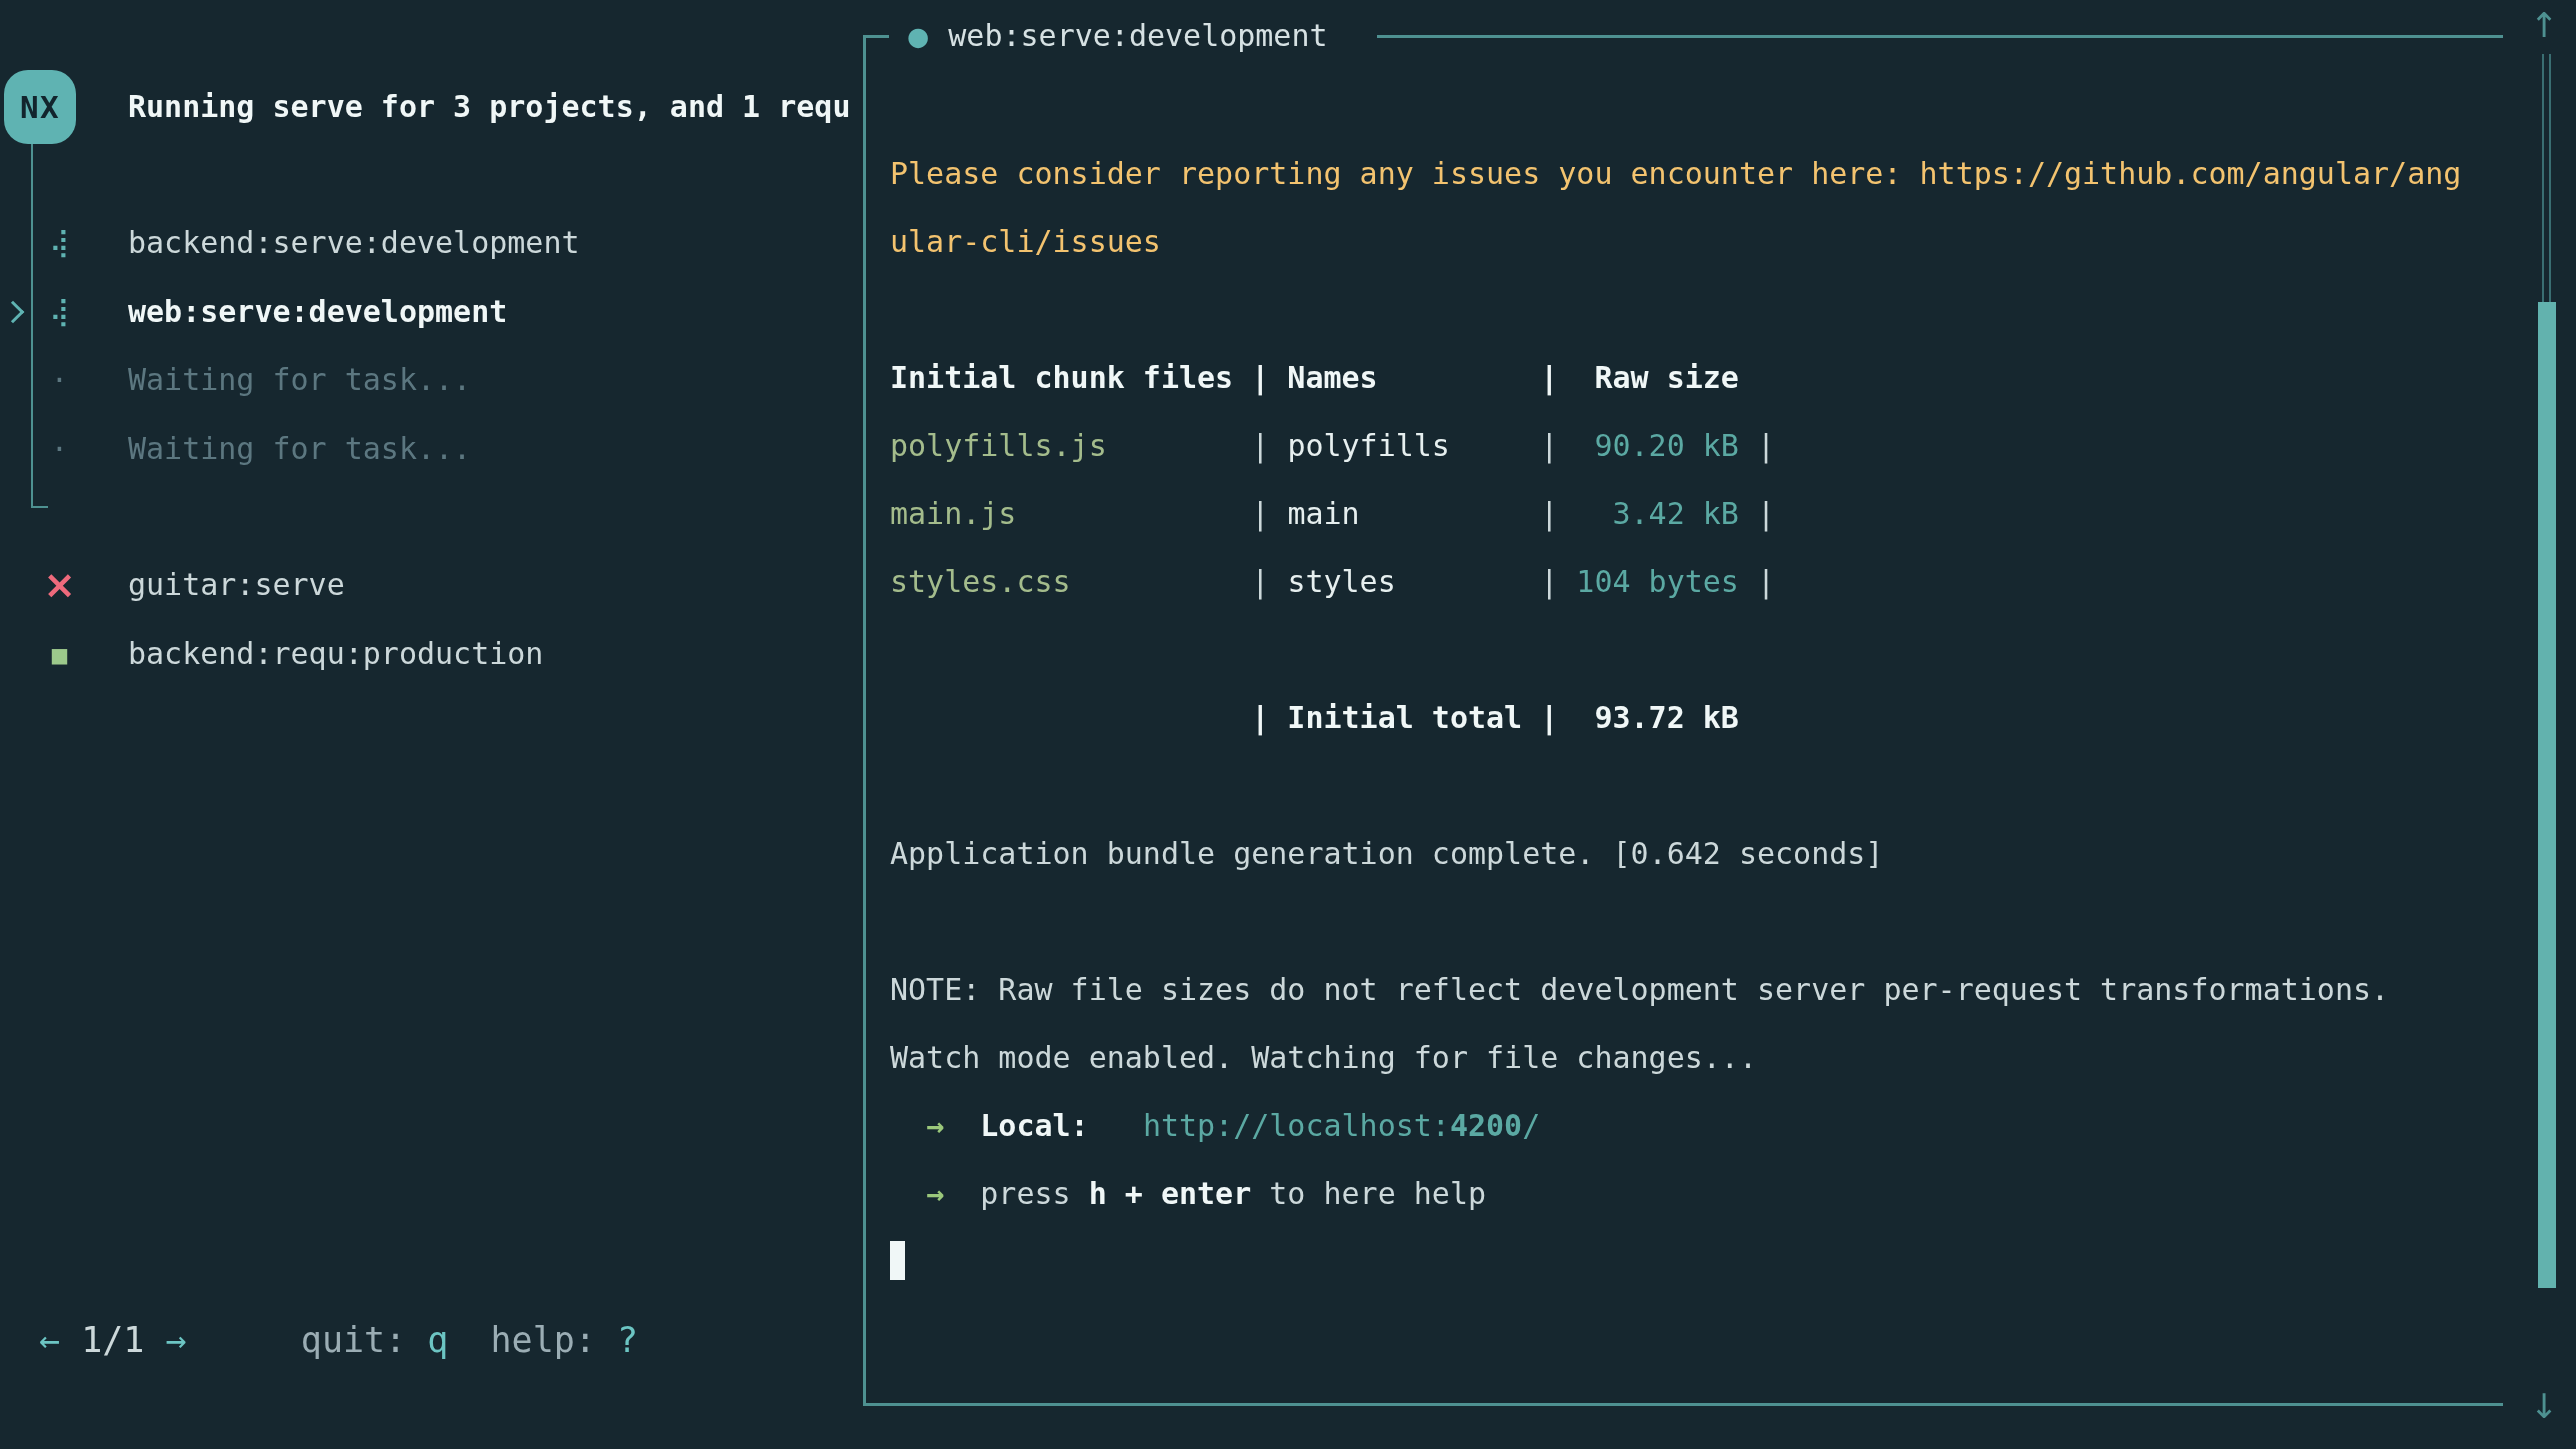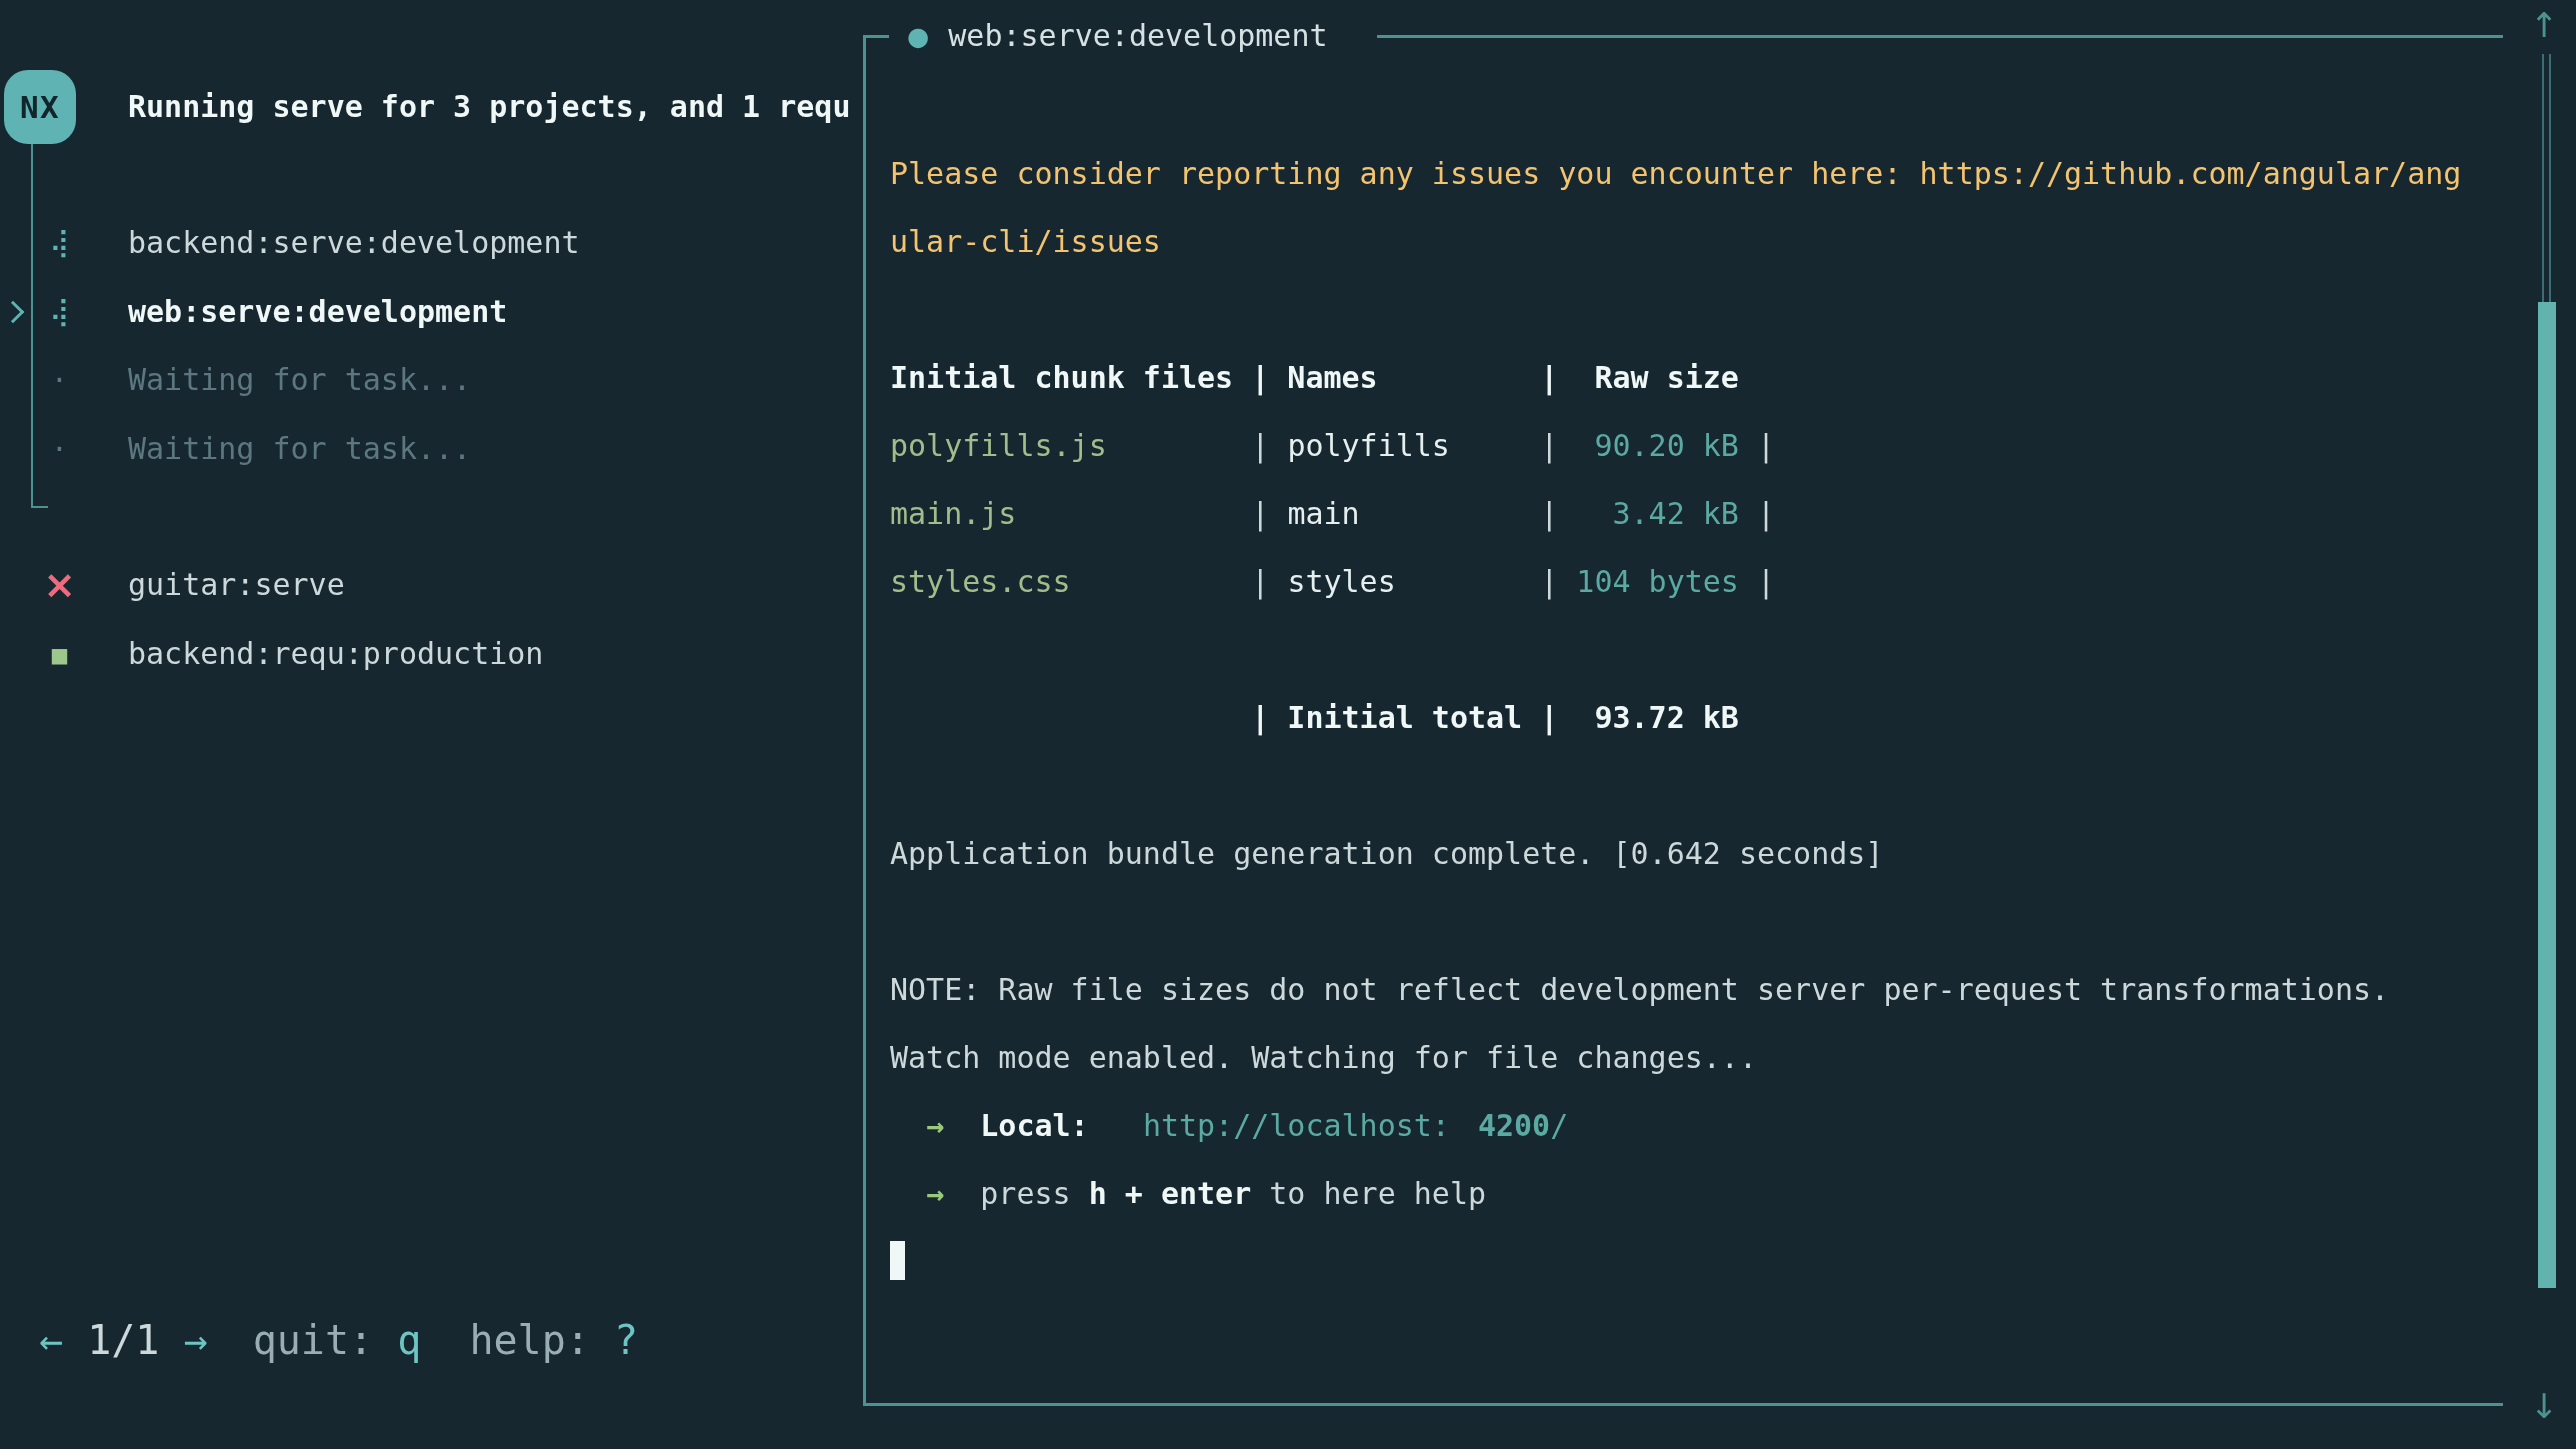--- a/index.html
+++ b/index.html
@@ -40,21 +40,21 @@
   .icon-dot{color:var(--dim);font-size:34px;}
   .icon-cross{color:var(--red);font-size:39px;font-weight:bold;}
   .icon-square{color:var(--green-square);font-size:31px;}
   .lbl-running,.lbl-failed,.lbl-succeeded{color:var(--text);}
   .lbl-selected{color:var(--white);font-weight:bold;}
   .lbl-waiting{color:var(--dim);}
   .chevron{position:absolute;left:5.4px;top:12px;width:16px;height:16px;
     border-top:3.4px solid var(--accent);border-right:3.4px solid var(--accent);transform:rotate(45deg);}
 
   
-  .statusbar{position:absolute;left:0;top:1319px;width:702px;height:42px;font-size:40px;line-height:42px;}
+  .statusbar{position:absolute;left:0;top:1319px;width:702px;height:42px;font-size:35px;line-height:42px;}
   .pager{position:absolute;left:39px;white-space:pre;}
   .pager .accent{color:var(--accent-bright);}
   .pager-num{color:var(--text);}
   .hints{position:absolute;right:64px;white-space:pre;}
   .hint-label{color:var(--status-gray);}
   .hint-key{color:var(--accent-bright);}
 
   
   .panel-border{position:absolute;background:var(--border);}
   .pb-left{left:863px;top:35px;width:2.7px;height:1371px;}
@@ -65,21 +65,21 @@
   .bullet{color:var(--accent);font-size:25.5px;font-family:"DejaVu Sans",sans-serif;vertical-align:1.3px;}
   .panel-title-text{color:#d6e1e3;font-size:30px;margin-left:19px;}
 
   #terminal-lines{position:absolute;left:890px;top:140px;width:1610px;}
   .tline{height:68px;line-height:68px;font-size:30px;white-space:pre;color:var(--text);}
   .sg-yellow{color:var(--yellow);}
   .sg-text{color:var(--text);}
   .sg-green{color:var(--green-file);}
   .sg-bright{color:var(--bright);}
   .sg-teal{color:var(--teal-text);}
-  .sg-tealb{color:var(--teal-text);font-weight:bold;margin-left:28px;}
+  .sg-tealb{color:var(--teal-text);font-weight:bold;}
   .sg-wb{color:var(--white);font-weight:bold;}
   .sg-arrow{color:var(--green-arrow);font-weight:bold;}
   .sg-cursor{display:inline-block;width:15.4px;height:39px;background:var(--white);vertical-align:-8px;}
 
   
   .sb-arrow{position:absolute;width:40px;text-align:center;font-size:34px;color:var(--border);
     font-family:"DejaVu Sans",sans-serif;}
   .sb-up{left:2524px;top:5.4px;}
   .sb-down{left:2524px;top:1386px;}
   .sb-track{position:absolute;left:2542px;top:54px;width:9.4px;height:248px;

